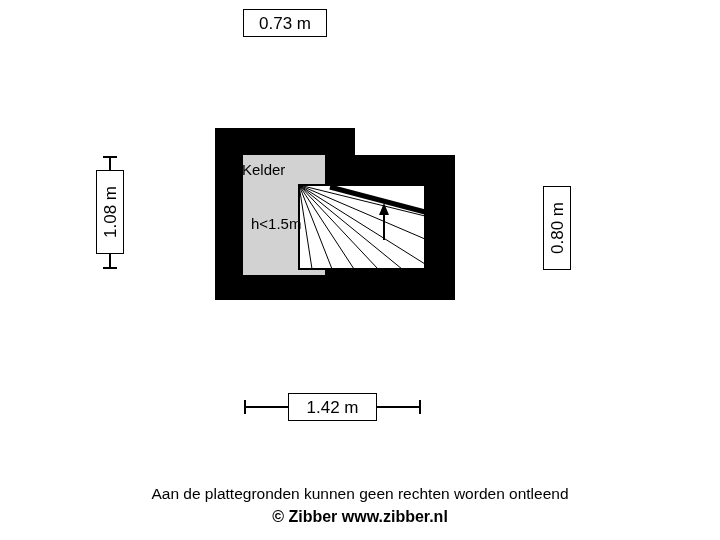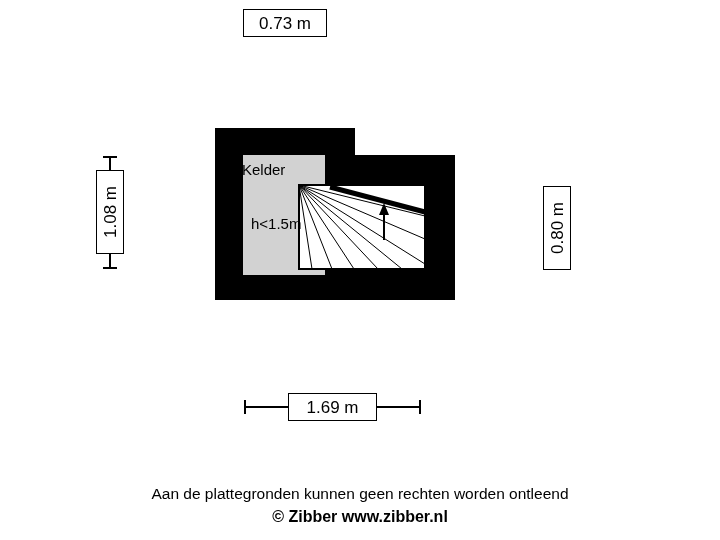--- a/index.html
+++ b/index.html
@@ -77,18 +77,18 @@
     <line x1="32" y1="3" x2="127" y2="28" stroke="#000000" stroke-width="5"></line>
     <g>
       <line x1="86" y1="56" x2="86" y2="30" stroke="#000000" stroke-width="2"></line>
       <polygon points="86,19 81,31 91,31" fill="#000000"></polygon>
     </g>
   </svg>
 
   <div class="mline" style="left:245px; top:406px; width:175px; height:2px;"></div>
   <div class="mline" style="left:244px; top:400px; width:2px; height:14px;"></div>
   <div class="mline" style="left:419px; top:400px; width:2px; height:14px;"></div>
-  <div class="dim-label" style="left:288px; top:393px; width:89px; height:28px;">1.69 m</div>
+  <div class="dim-label" style="left:288px; top:393px; width:89px; height:28px;">1.42 m</div>
 
   <div class="footer-line disclaimer">Aan de plattegronden kunnen geen rechten worden ontleend</div>
   <div class="footer-line copyright">© Zibber www.zibber.nl</div>
 
 </div>
 
 </body></html>

